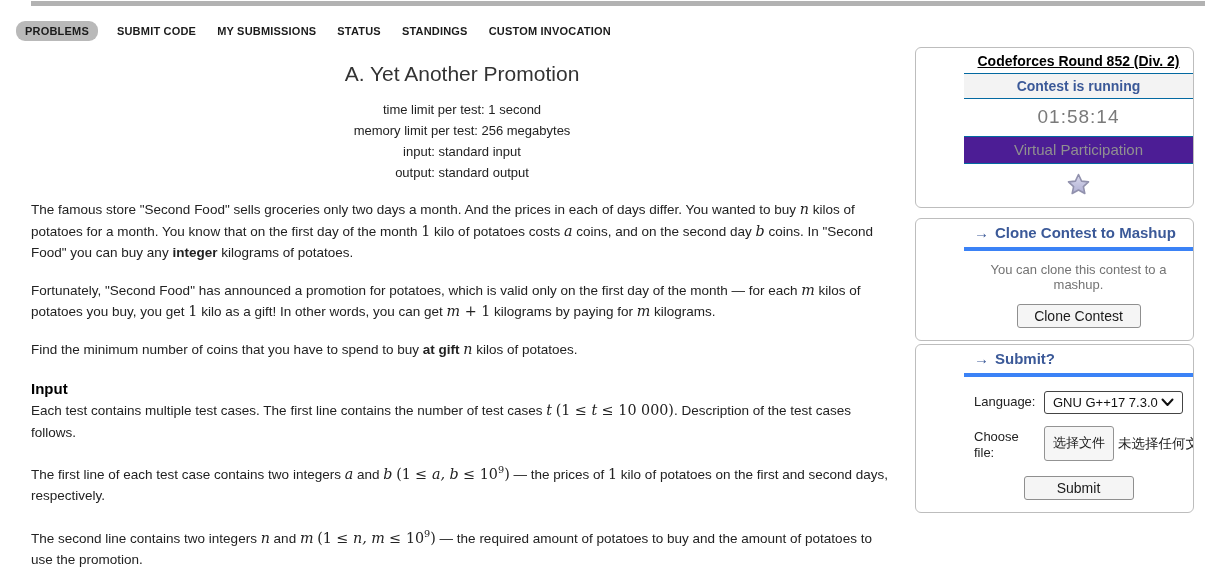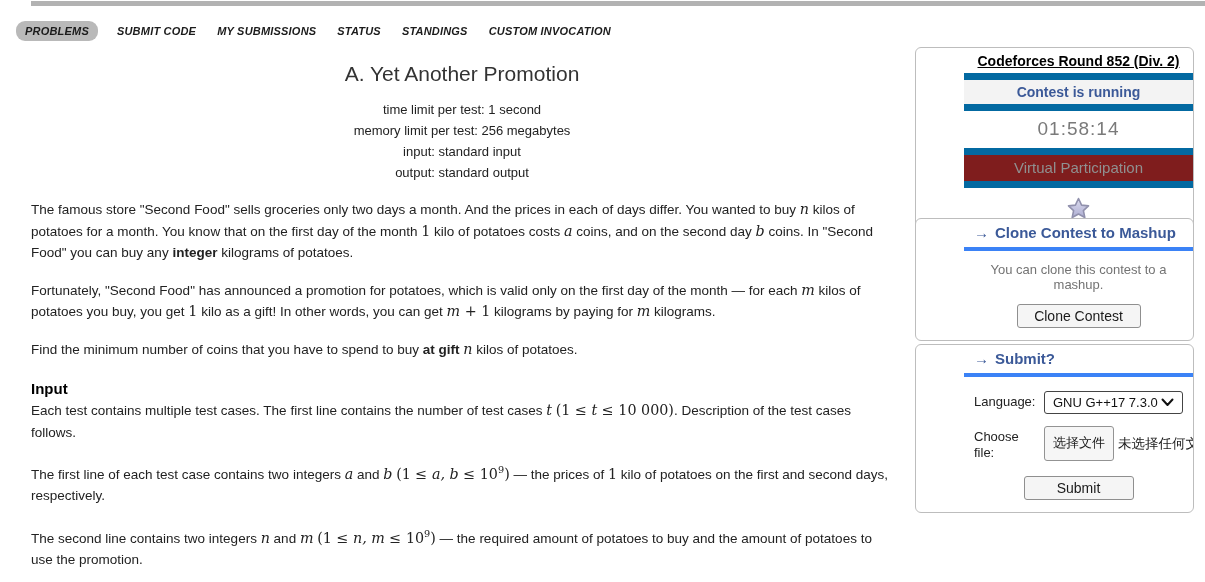--- a/index.html
+++ b/index.html
@@ -5,21 +5,21 @@
   * { margin:0; padding:0; box-sizing:border-box; }
   html,body { width:1205px; height:582px; background:#fff; overflow:hidden;
     font-family:"Liberation Sans", sans-serif; color:#222; }
 
   
   .top-bar { position:absolute; left:31px; top:1px; width:1174px; height:5px; background:#b2b2b2; }
 
   
   .nav { position:absolute; left:16px; top:21px; display:flex; align-items:center; gap:17px; }
   .tab { font-size:11px; font-weight:700; color:#1b1b1b; letter-spacing:0.2px;
-         padding:4px 2px; cursor:pointer; white-space:nowrap;font-style:italic; }
+         padding:4px 2px; cursor:pointer; white-space:nowrap; }
   .tab.selected { background:#b9b9b9; border-radius:9px; padding:4px 9px; }
 
   
   .main { position:absolute; left:31px; top:62px; width:862px; }
   .prob-title { text-align:center; font-size:21px; font-weight:400; color:#333; line-height:24px; }
   .limits { margin-top:13px; text-align:center; font-size:13px; line-height:21px; color:#222; }
   .para { margin-top:16px; font-size:13.5px; line-height:21.5px; color:#222; }
   .sec-heading { margin-top:20px; font-size:15px; font-weight:700; color:#000; line-height:18px; }
   .sec-heading + .para { margin-top:2px; }
 
@@ -30,26 +30,26 @@
 
   
   .sidebar { position:absolute; left:915px; top:47px; width:279px; height:535px; }
   .box { position:absolute; left:0; width:279px; border:1px solid #bdbdbd; border-radius:6px;
          background:#fff; overflow:hidden;padding-left:48px; }
   .box-contest { top:0; }
   .box-clone { top:171px; }
   .box-submit { top:297px; }
 
   .row { text-align:center; }
-  .row + .row { border-top:7px solid #0369a1; }
+  .row + .row { border-top:1px solid #0369a1; }
   .row-title { padding:5px 6px 4px; font-size:14px; font-weight:700; }
   .row-title a { color:#000; text-decoration:underline; cursor:pointer; }
   .row-status { background:#f3f3f3; color:#3b5998; font-weight:700; font-size:14px; padding:4px 6px; }
   .row-timer { font-size:19px; color:#7a7a7a; padding:7px 6px 8px; letter-spacing:1px; }
-  .row-mode { background:#7f1d1d; color:#909090; font-size:15px; padding:4px 6px 5px; }
+  .row-mode { background:#4c1d95; color:#909090; font-size:15px; padding:4px 6px 5px; }
   .row-star { padding:8px 6px 7px; }
   .star-btn { display:inline-block; cursor:pointer; line-height:0; }
 
   .box-header { color:#3b5998; font-weight:700; font-size:15px; padding:5px 10px 6px;
                 border-bottom:4px solid #3b82f6; }
   .box-header .arrow { font-weight:400; margin-right:6px; }
   .box-body { padding:11px 10px 12px; }
   .clone-text { font-size:13px; text-align:center; color:#737373; }
   .btn { display:inline-block; background:#f5f5f5; border:1px solid #8f8f8f; border-radius:3px;
          font-size:14px; color:#1a1a1a; text-align:center; padding:3px 14px; cursor:pointer;

